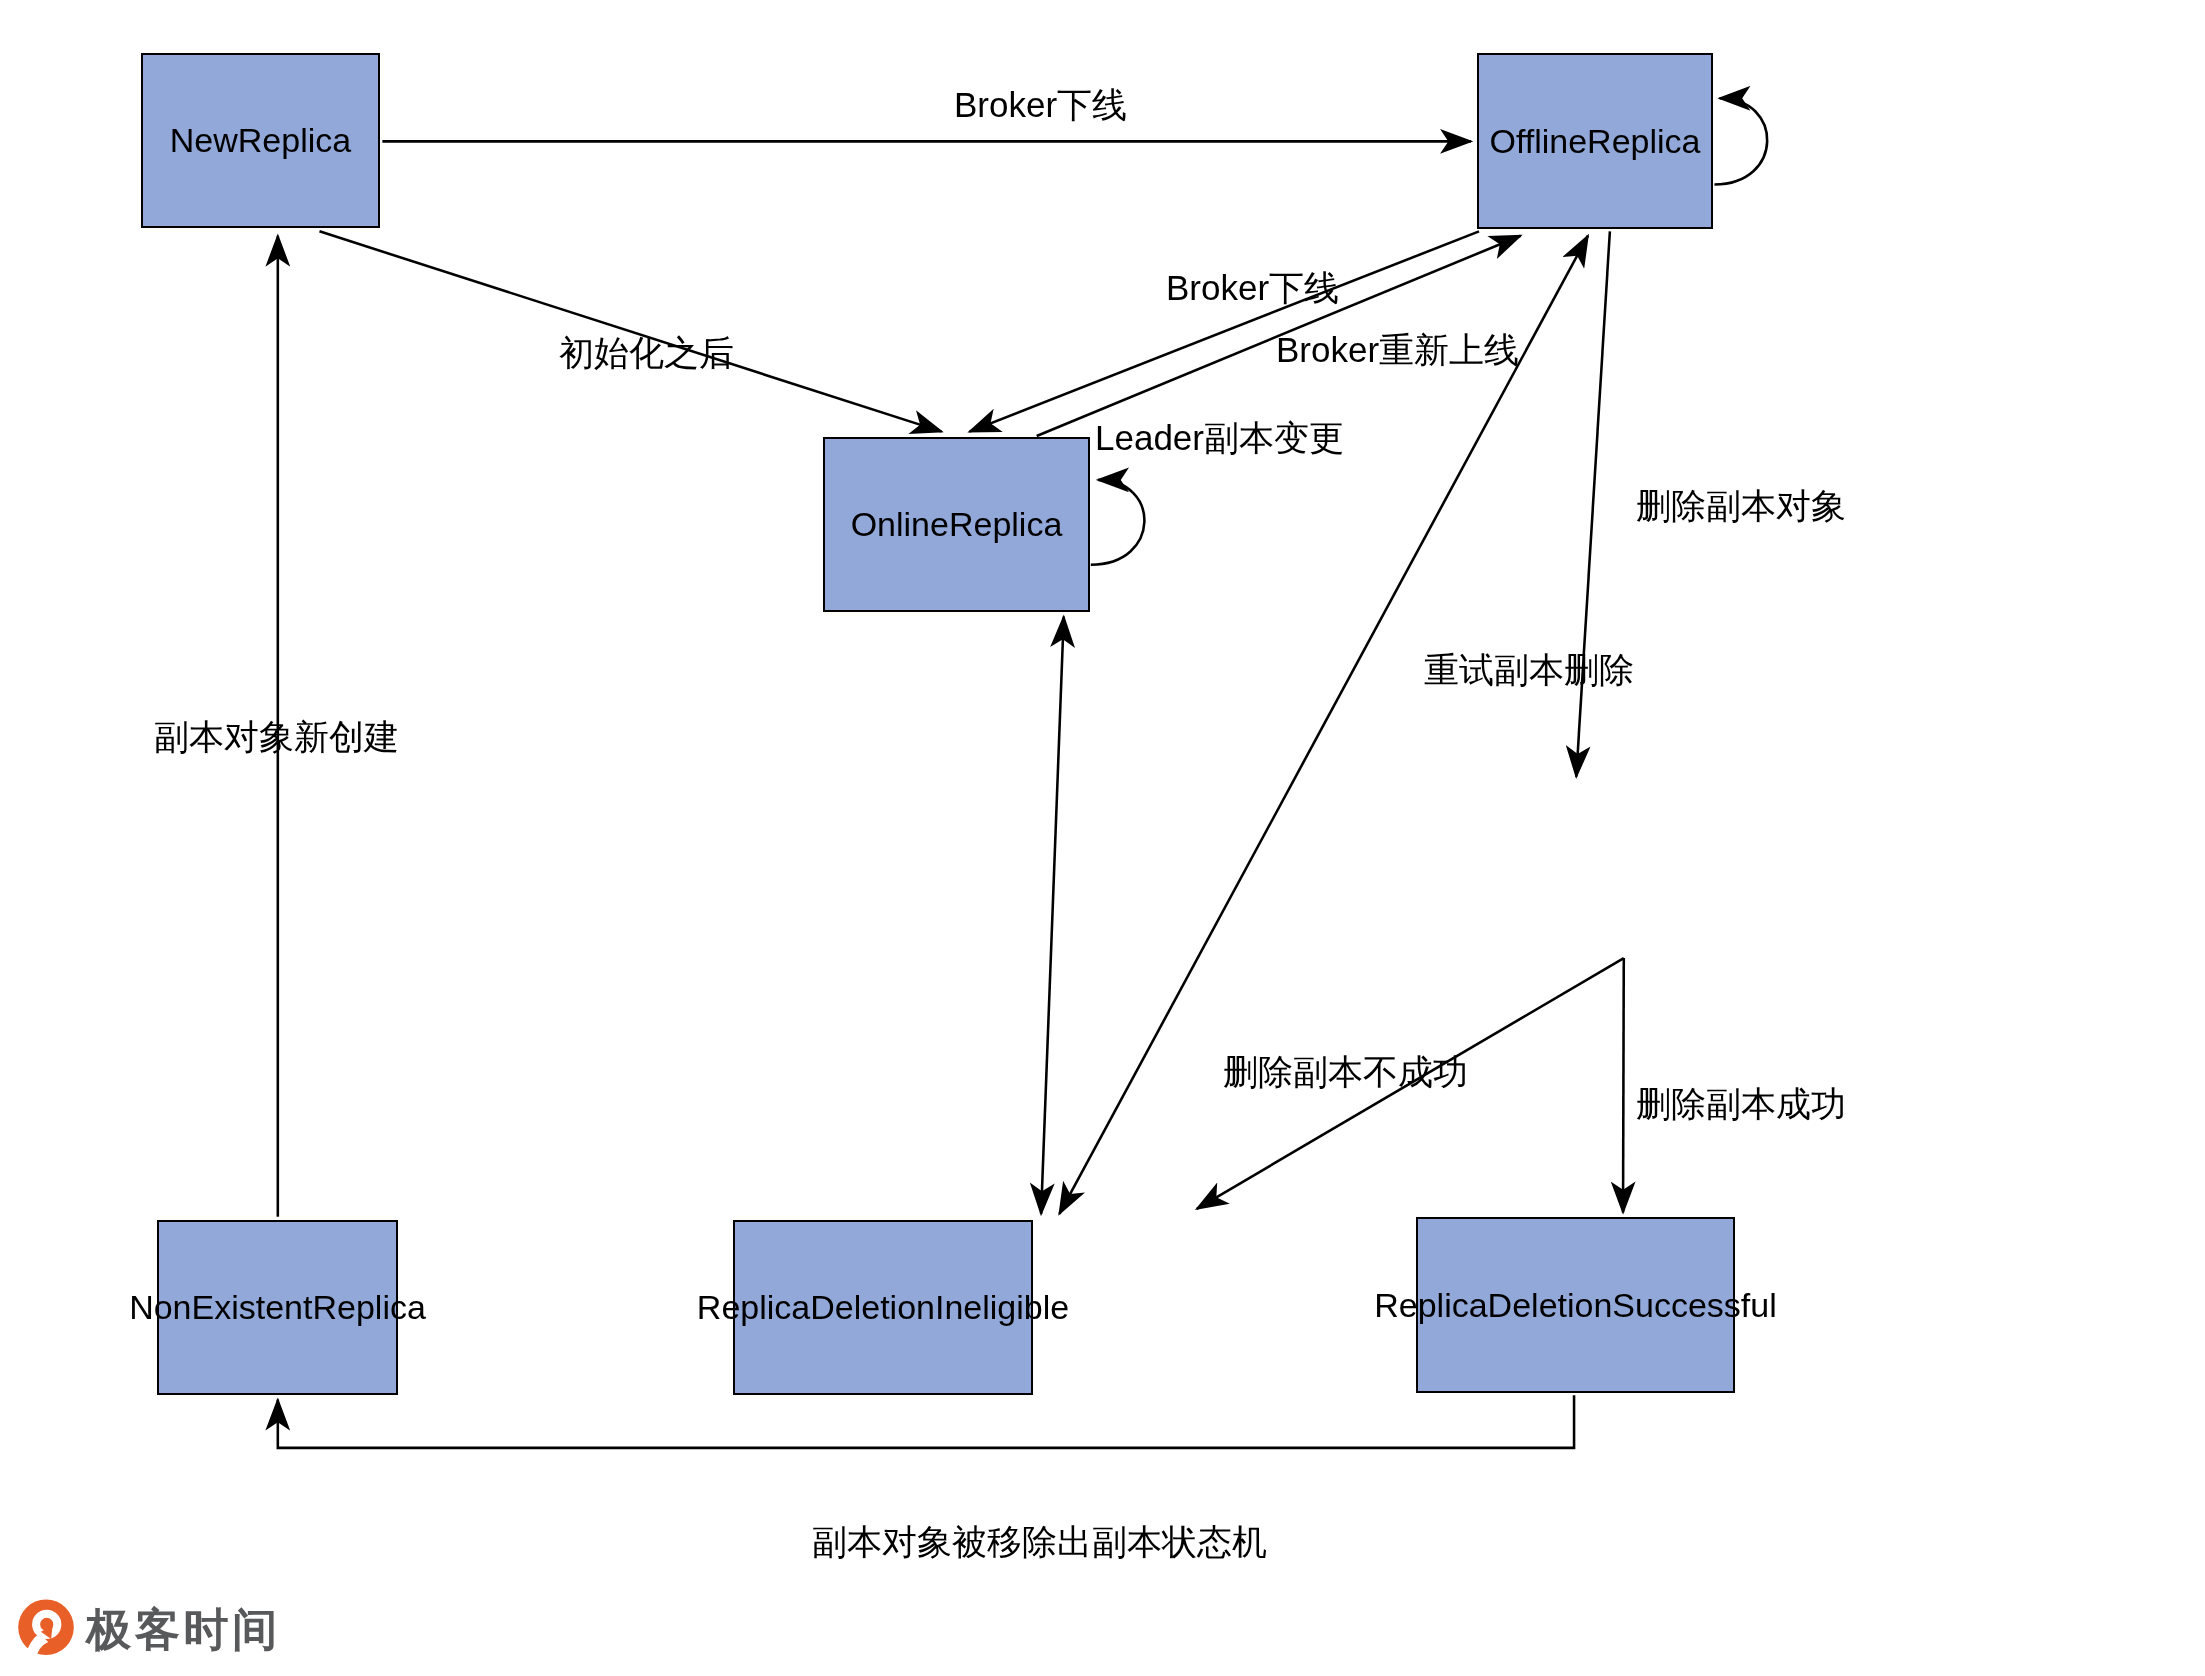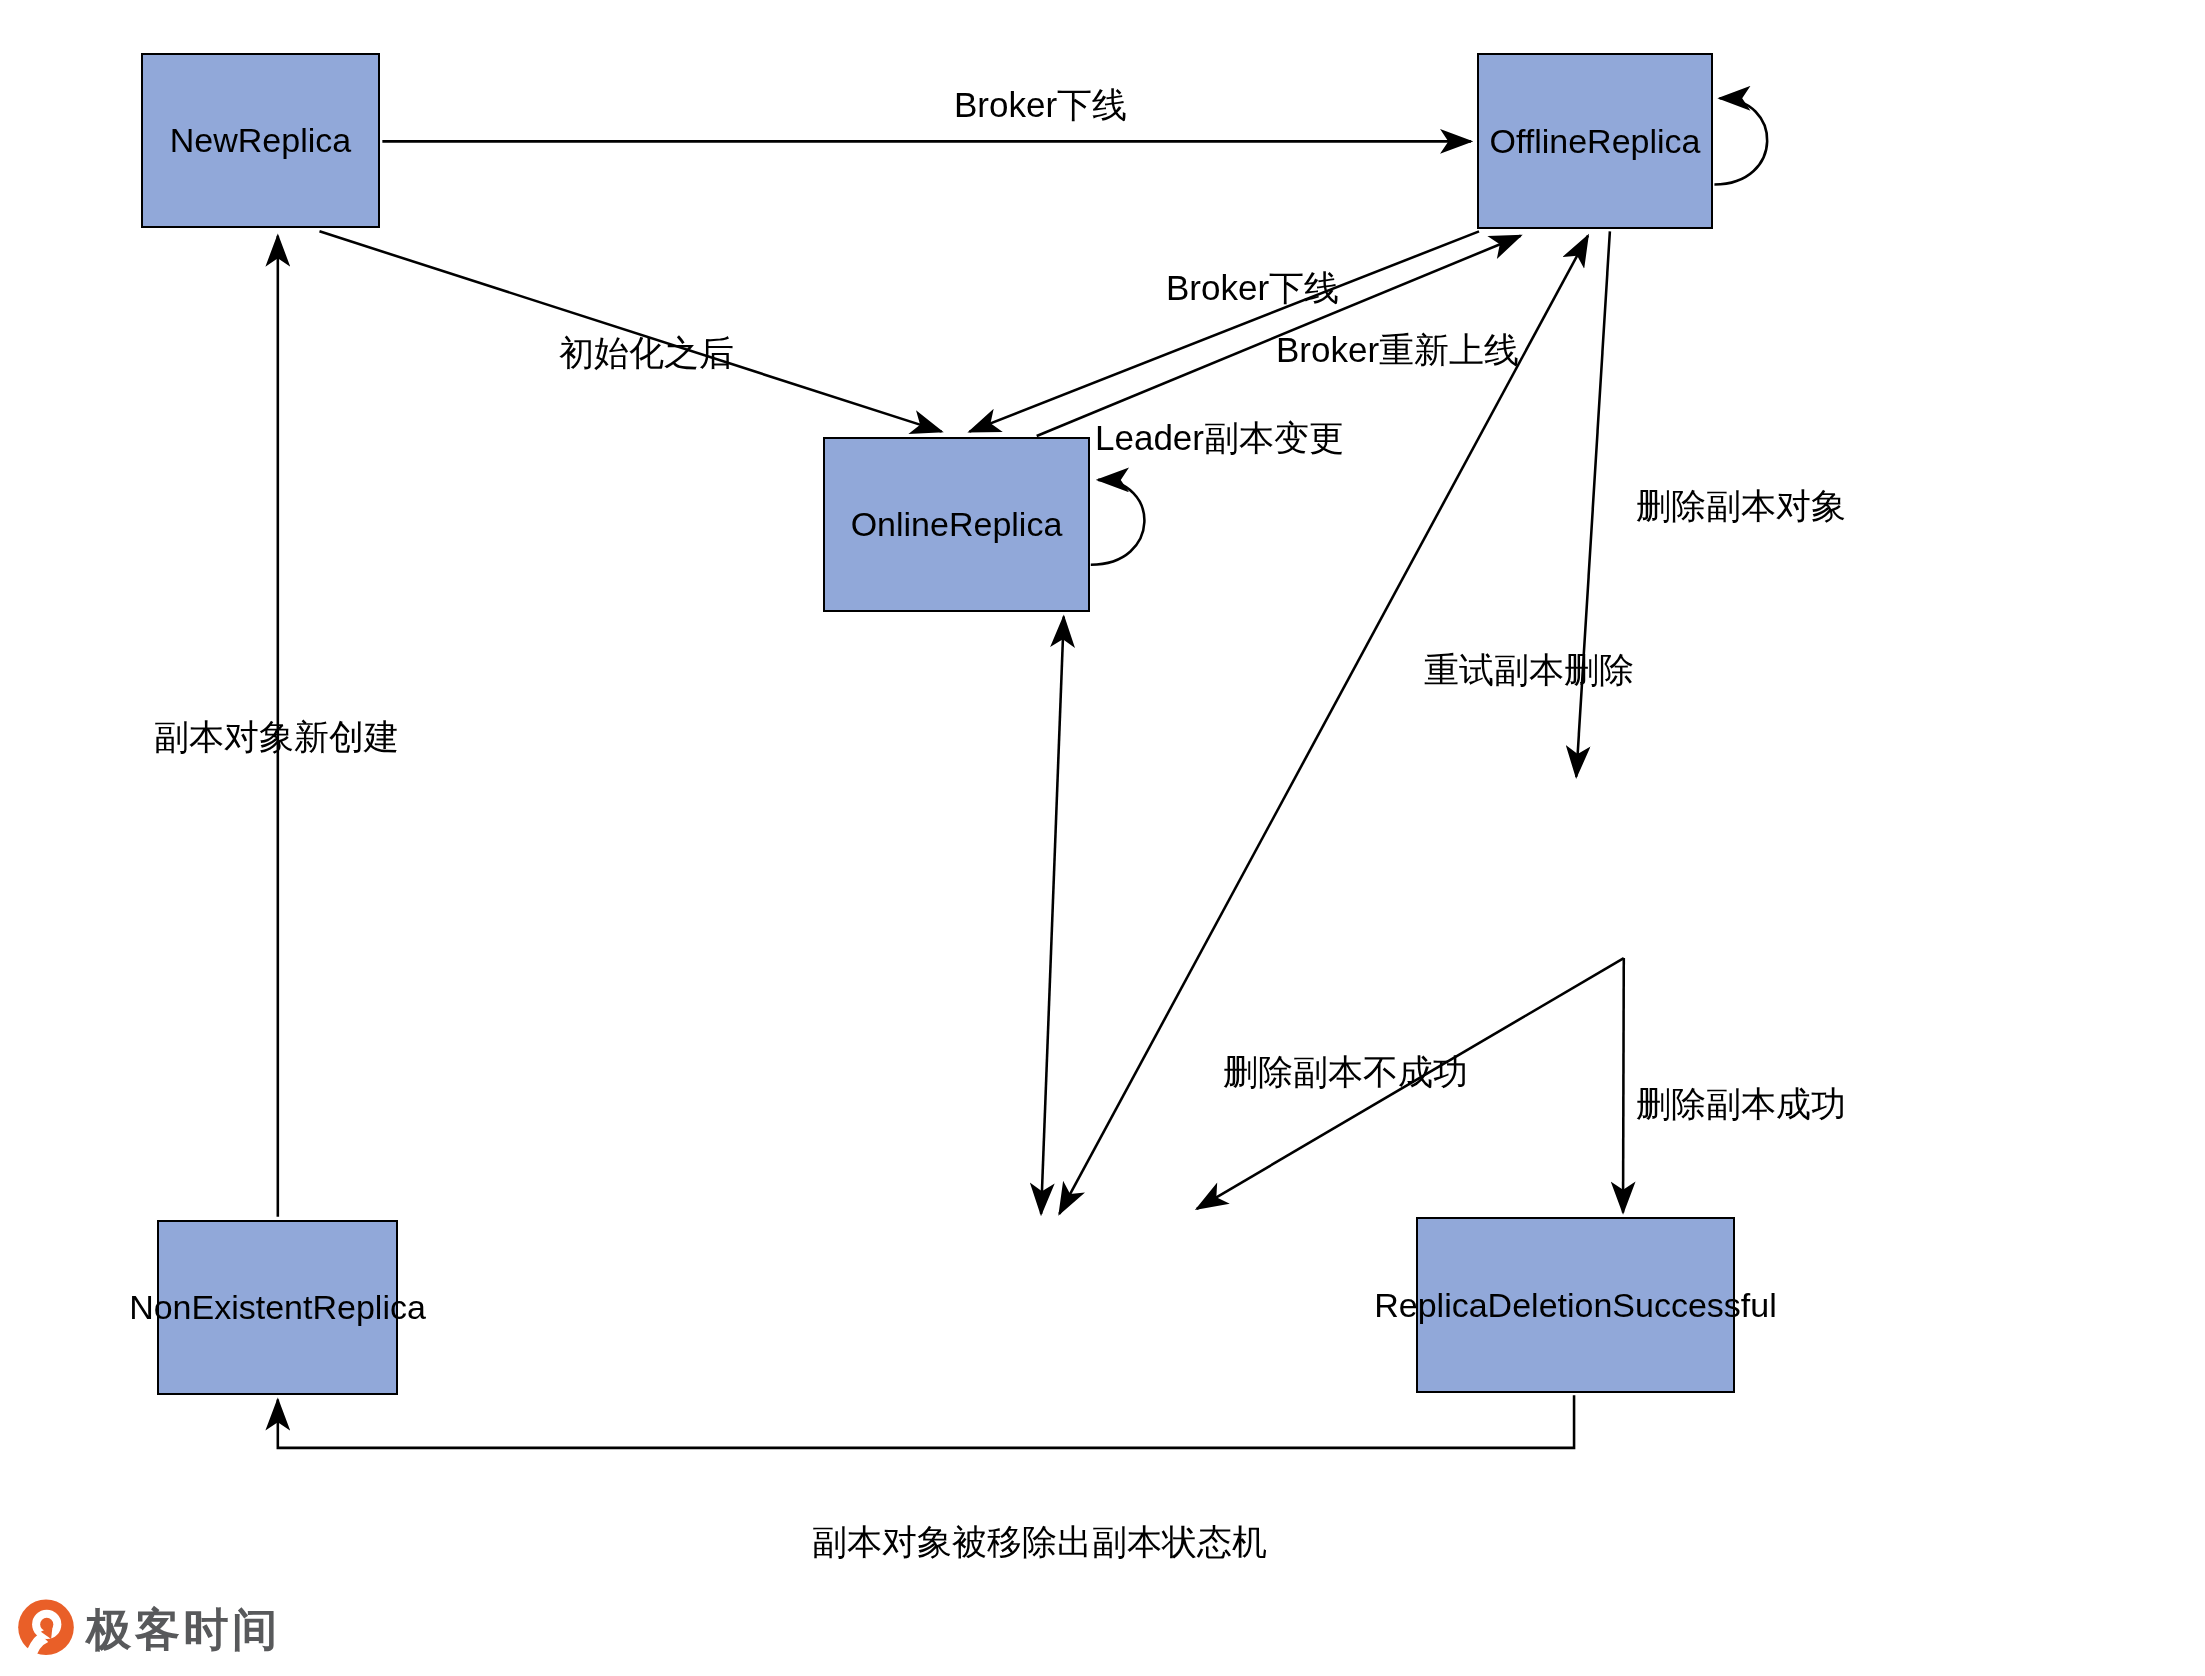--- a/index.html
+++ b/index.html
@@ -69,20 +69,21 @@
       <path d="M 2221 1310 L 2220 1658" marker-end="url(#arr)"></path>
       <path d="M 2221 1310 L 1637 1653" marker-end="url(#arr)"></path>
       <path d="M 2153 1908 L 2153 1980 L 380 1980 L 380 1914" marker-end="url(#arr)"></path>
     </g>
   </svg>
 
   <div class="node n-new">NewReplica</div>
   <div class="node n-off">OfflineReplica</div>
   <div class="node n-onl">OnlineReplica</div>
   <div class="node n-non">NonExistentReplica</div>
+  <div class="node n-rdi">ReplicaDeletionIneligible</div>
   <div class="node n-rdsu">ReplicaDeletionSuccessful</div>
 
   <div class="elabel l-broker-top">Broker下线</div>
   <div class="elabel l-init">初始化之后</div>
   <div class="elabel l-broker-mid">Broker下线</div>
   <div class="elabel l-broker-re">Broker重新上线</div>
   <div class="elabel l-leader">Leader副本变更</div>
   <div class="elabel l-del-obj">删除副本对象</div>
   <div class="elabel l-retry">重试副本删除</div>
   <div class="elabel l-new-created">副本对象新创建</div>

